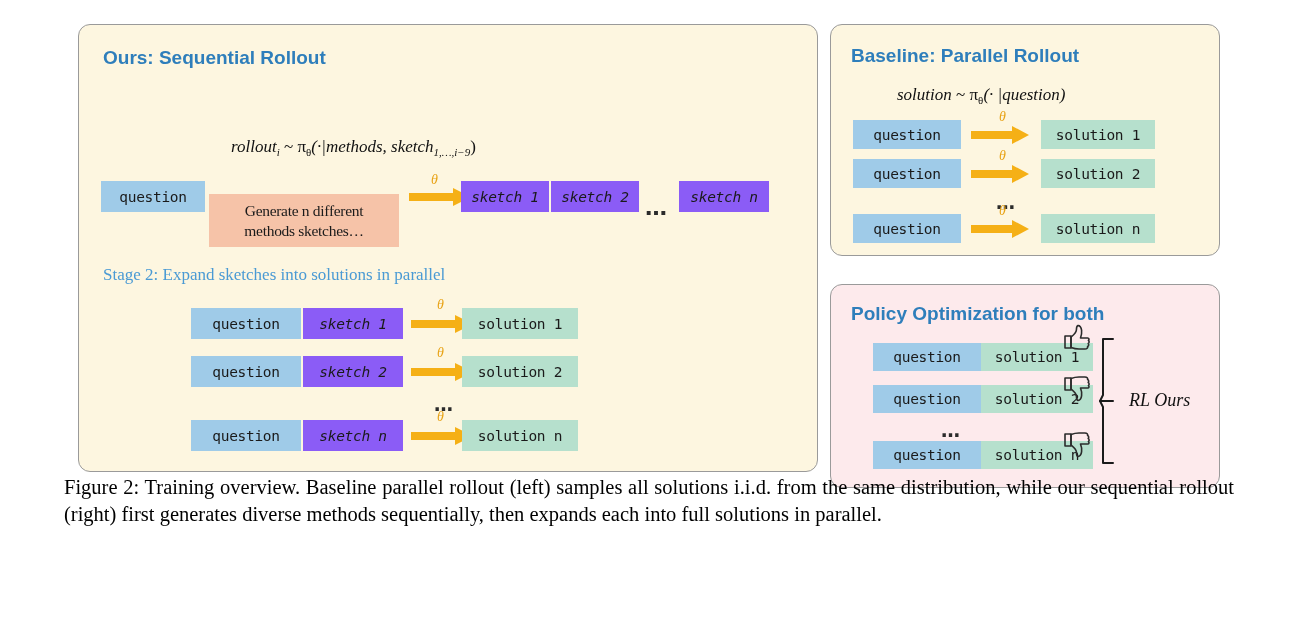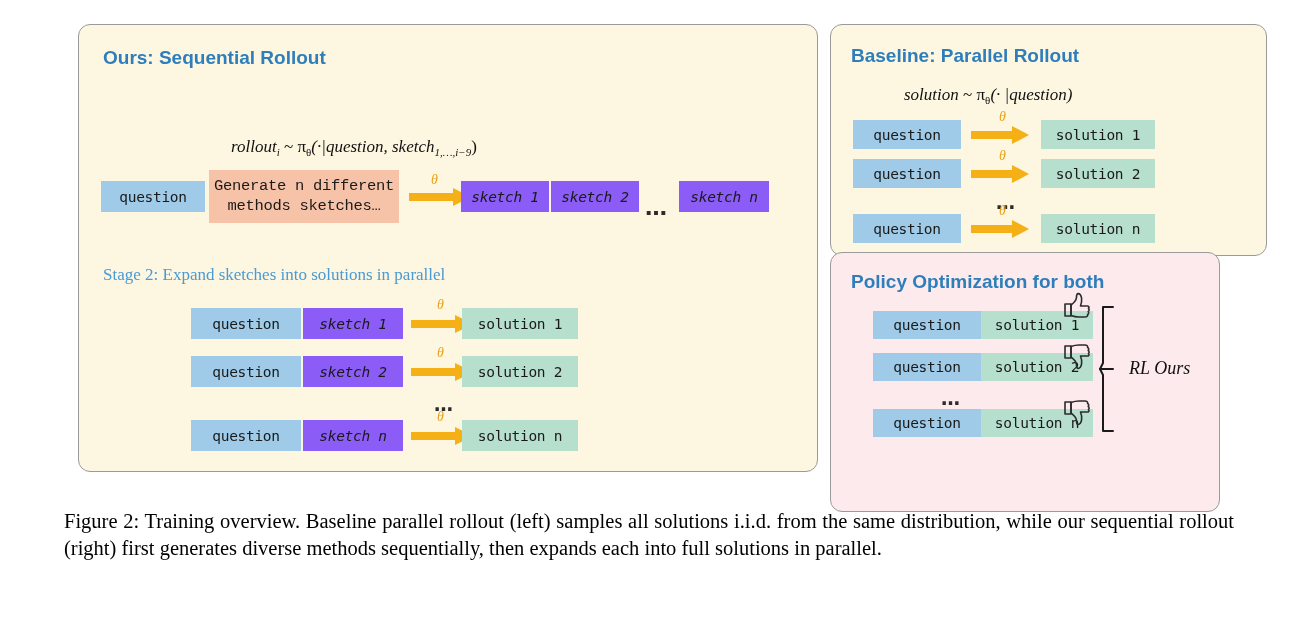--- a/index.html
+++ b/index.html
@@ -19,22 +19,22 @@
   .panel {
     position: absolute;
     border: 1.5px solid #9a9a9a;
     border-radius: 12px;
     box-sizing: border-box;
   }
   .panel-cream { background: #fdf6e0; }
   .panel-pink  { background: #fdeaec; }
 
   #panel-ours      { left: 78px;  top: 24px;  width: 740px; height: 448px; }
-  #panel-baseline  { left: 830px; top: 24px;  width: 437px; height: 232px; }
-  #panel-policy    { left: 830px; top: 252px; width: 390px; height: 260px; }
+  #panel-baseline  { left: 830px; top: 24px;  width: 390px; height: 232px; }
+  #panel-policy    { left: 830px; top: 284px; width: 390px; height: 204px; }
 
   .panel-title {
     position: absolute;
     color: #2E7EBB;
     font-weight: bold;
     font-size: 19px;
     white-space: nowrap;
     text-align: center;
   }
 
@@ -71,25 +71,26 @@
     justify-content: center;
     white-space: nowrap;
     letter-spacing: -0.3px;
     text-align: center;
   }
   .box-q  { background: #9fcbe8; }
   .box-s  { background: #8b5cf6; font-style: italic; }
   .box-sol{ background: #b6e0cd; }
   .box-gen{
     background: #f6c3a8;
-    font-family: Liberation Mono, monospace;
+    font-family: Liberation Serif, serif;
     font-size: 15.5px;
     line-height: 1.28;
     flex-direction: column;
     text-align: center;
+    margin-top: 24px;
   }
 
   
   .arrow {
     position: absolute;
     height: 22px;
   }
   .arrow svg { display: block; }
   .theta {
     position: absolute;
@@ -119,41 +120,41 @@
     font-style: italic;
     font-size: 18px;
     color: #111;
     white-space: nowrap;
   }
 
   
   #caption {
     position: absolute;
     left: 64px;
-    top: 508px;
+    top: 474px;
     width: 1170px;
     font-family: "Liberation Serif", serif;
     font-size: 20.5px;
     line-height: 1.33;
     color: #000;
     text-align: justify;
   }
 </style>
 </head>
 <body>
 
 <div class="panel panel-cream" id="panel-ours">
 
   <div class="panel-title" style="left:24px; top:22px;">Ours: Sequential Rollout</div>
 
 
   <div class="formula" style="left:152px; top:112px;">
     <span>rollout</span><span class="sub">i</span>
     <span style="font-style:normal;">~</span>
-    <span style="font-style:normal;">π</span><span class="sub" style="font-style:normal;">θ</span><span>(·|question, sketch</span><span class="sub">1,…,i−9</span><span style="font-style:normal;">)</span>
+    <span style="font-style:normal;">π</span><span class="sub" style="font-style:normal;">θ</span><span>(·|methods, sketch</span><span class="sub">1,…,i−9</span><span style="font-style:normal;">)</span>
   </div>
 
   <div class="box box-q" style="left:22px; top:156px; width:104px; height:31px;">question</div>
 
   <div class="box box-gen" style="left:130px; top:145px; width:190px; height:53px;">
     <span>
       <span>Generate n different</span>
     </span>
     <span>methods sketches…</span>
   </div>
@@ -207,21 +208,21 @@
   </div>
   <div class="box box-sol" style="left:383px; top:395px; width:116px; height:31px;">
      <span>solution n</span>
   </div>
 </div>
 
 <div class="panel panel-cream" id="panel-baseline">
 
   <div class="panel-title" style="left:20px; top:20px;">Baseline: Parallel Rollout</div>
 
-  <div class="formula" style="left:73px; top:60px;">
+  <div class="formula" style="left:66px; top:60px;">
     <span>solution</span>
     <span style="font-style:normal;">~</span>
     <span style="font-style:normal;">π</span><span class="sub" style="font-style:normal;">θ</span><span>(· |question)</span>
   </div>
 
   <div class="box box-q" style="left:22px; top:95px; width:108px; height:29px;">question</div>
   <div class="theta" style="left:168px; top:84px;">θ</div>
   <div class="arrow" style="left:140px; top:101px; width:58px;">
     <svg width="58" height="18" viewBox="0 0 58 18">
       <path d="M0 5 L41 5 L41 0 L58 9 L41 18 L41 13 L0 13 Z" fill="#f5b016"></path>

